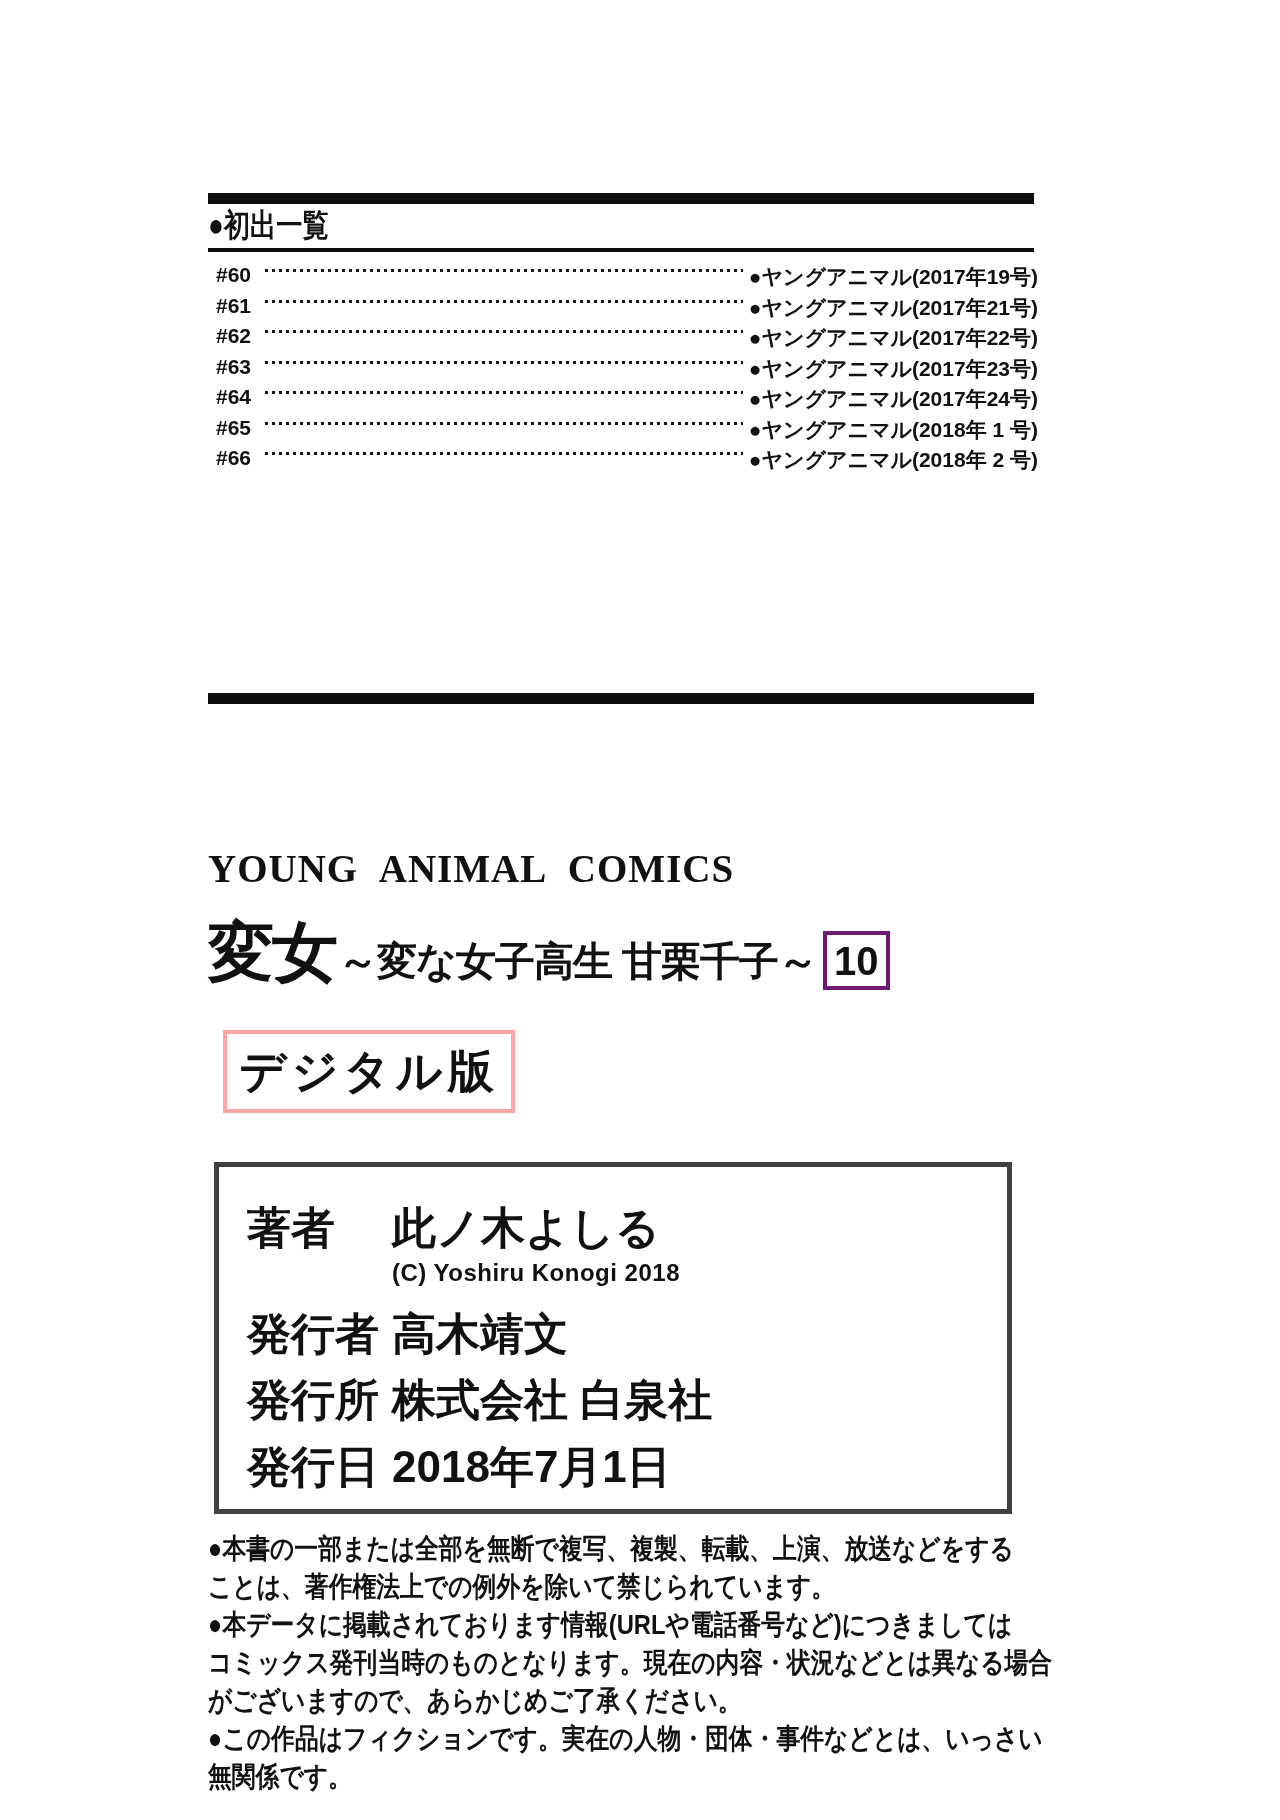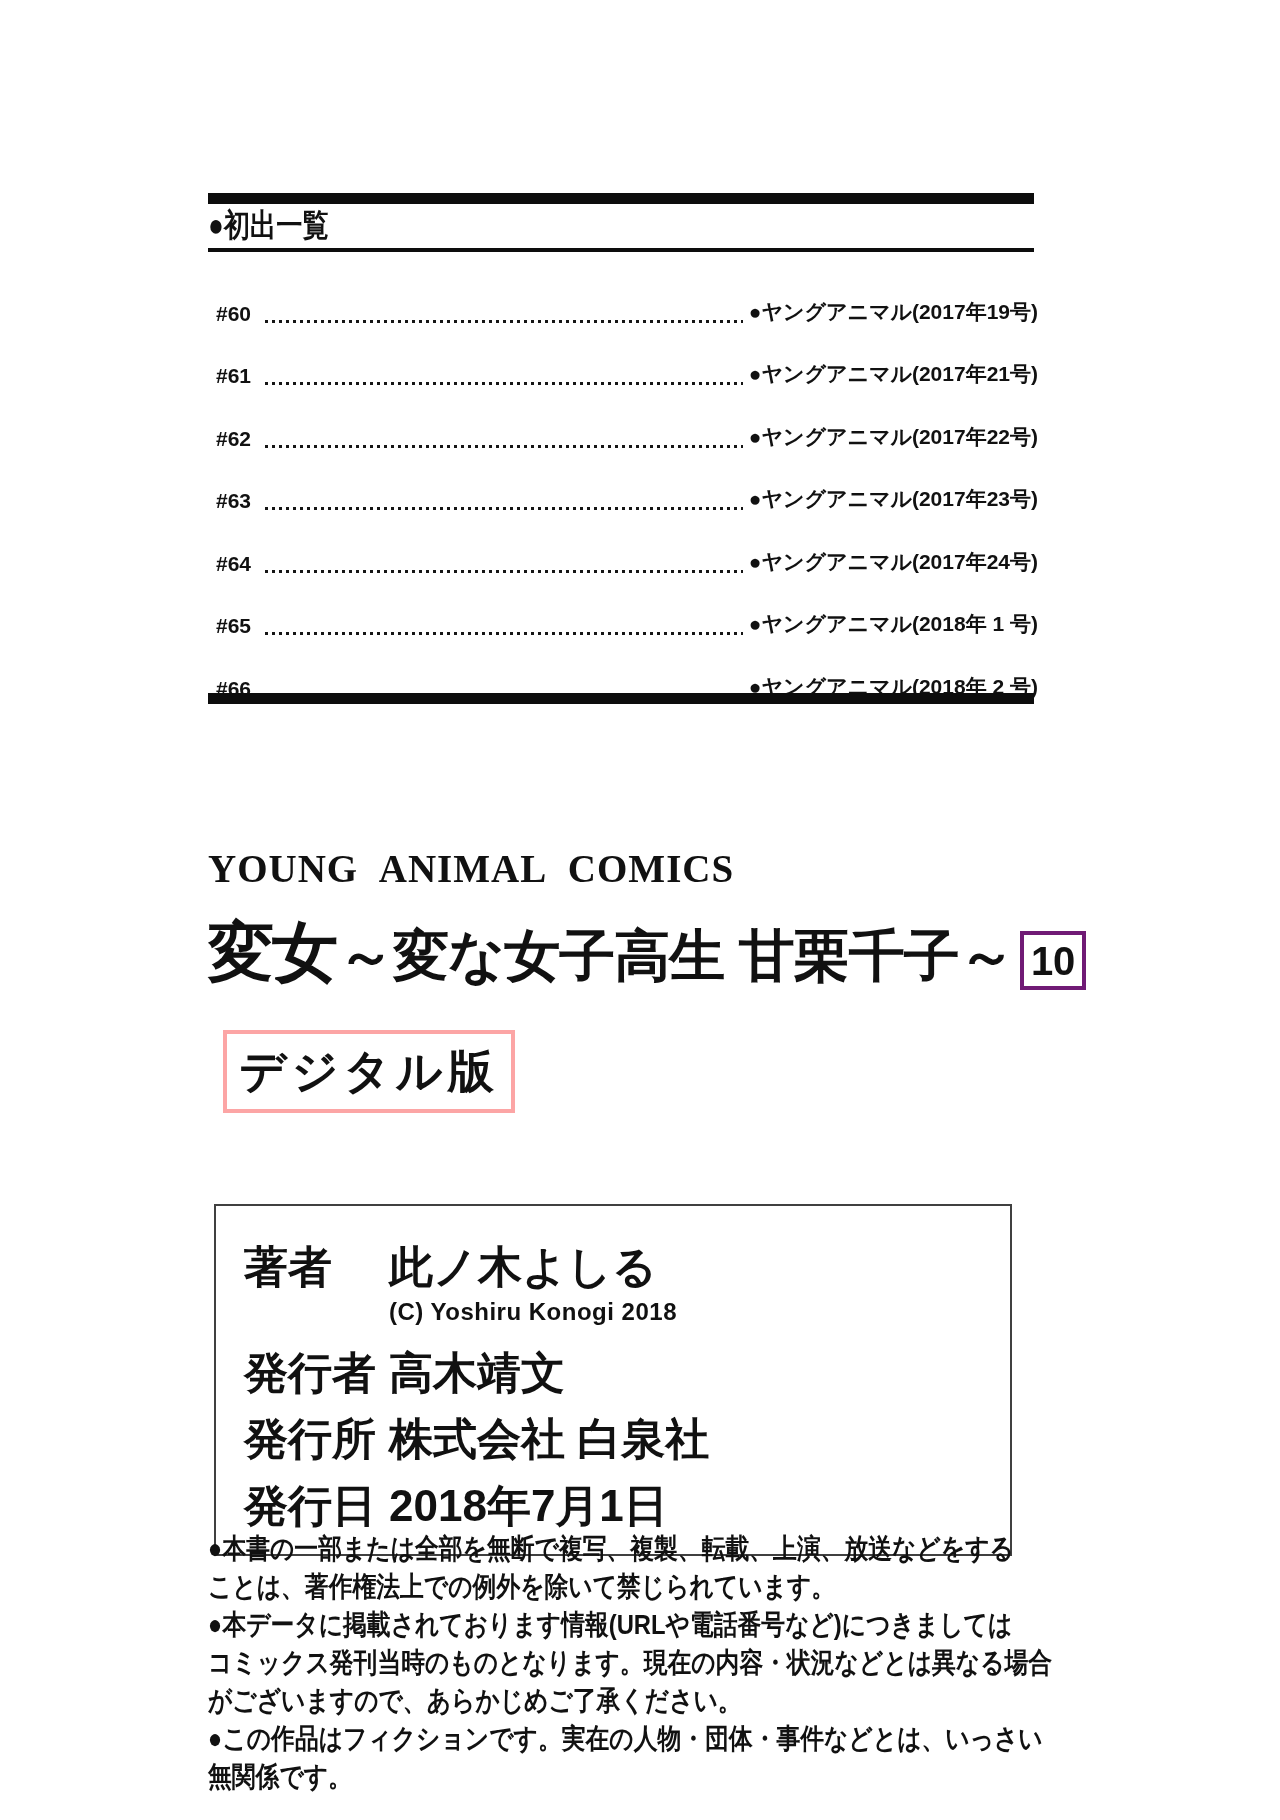--- a/index.html
+++ b/index.html
@@ -17,55 +17,55 @@
   .bar.top{top:193px;}
   .bar.bottom{top:693px;}
   .rule-thin{position:absolute;left:208px;top:248px;width:826px;height:4px;background:#0d0d0d;}
   .pub-title{
     position:absolute;left:208px;top:204px;
     font-size:32px;font-weight:bold;letter-spacing:0px;
     transform:scaleX(0.82);transform-origin:left top;
     white-space:nowrap;
   }
   .pub-list{position:absolute;left:216px;top:263px;width:822px;}
-  .pub-row{display:flex;align-items:flex-end;height:30.5px;margin-top:32px;}
+  .pub-row{display:flex;align-items:flex-start;height:30.5px;}
   .pub-chap{font-size:21px;font-weight:bold;white-space:nowrap;flex:0 0 auto;}
   .pub-leader{
     flex:1 1 auto;height:9px;margin:3px 6px 0 12px;
     background:radial-gradient(circle,#151515 1.6px,transparent 1.9px) left center / 7px 9px repeat-x;
   }
   .pub-src{font-size:21px;font-weight:bold;white-space:nowrap;flex:0 0 auto;}
   
   .series-label{
     position:absolute;left:208px;top:846px;
     font-family:"Liberation Serif","DejaVu Serif",serif;
     font-weight:bold;font-size:39px;letter-spacing:1px;word-spacing:12px;
     white-space:nowrap;
   }
   .book-title{
     position:absolute;left:208px;top:908px;
     display:flex;align-items:baseline;white-space:nowrap;
   }
   .bt-main{font-size:66px;font-weight:bold;letter-spacing:-2px;}
-  .bt-sub{font-size:56px;font-weight:bold;margin-left:2px;letter-spacing:-1px;}
+  .bt-sub{font-size:40px;font-weight:bold;margin-left:2px;letter-spacing:-1px;}
   .bt-vol{
     display:inline-block;border:4px solid #701a75;
     font-size:40px;font-weight:bold;line-height:1;
     padding:6px 7px 5px 7px;margin-left:6px;
   }
   .edition-box{
     position:absolute;left:223px;top:1030px;width:284px;height:75px;
     border:4px solid #fca5a5;
     display:flex;align-items:center;justify-content:center;
     font-size:46px;font-weight:bold;letter-spacing:5px;
   }
   
   .colophon{
     position:absolute;left:214px;top:1162px;width:798px;height:352px;
-    border:2px solid #404040;box-sizing:border-box;margin-top:42px;
+    border:5px solid #404040;box-sizing:border-box;
   }
   .c-row{position:absolute;left:28px;display:flex;font-size:44px;font-weight:bold;white-space:nowrap;}
   .c-row.r1{top:32px;}
   .c-row.r2{top:138px;}
   .c-row.r3{top:204px;}
   .c-row.r4{top:271px;}
   .c-label{width:145px;flex:0 0 auto;}
   .c-value{flex:0 0 auto;font-weight:bold;}
   .c-copy{
     position:absolute;left:173px;top:92px;

